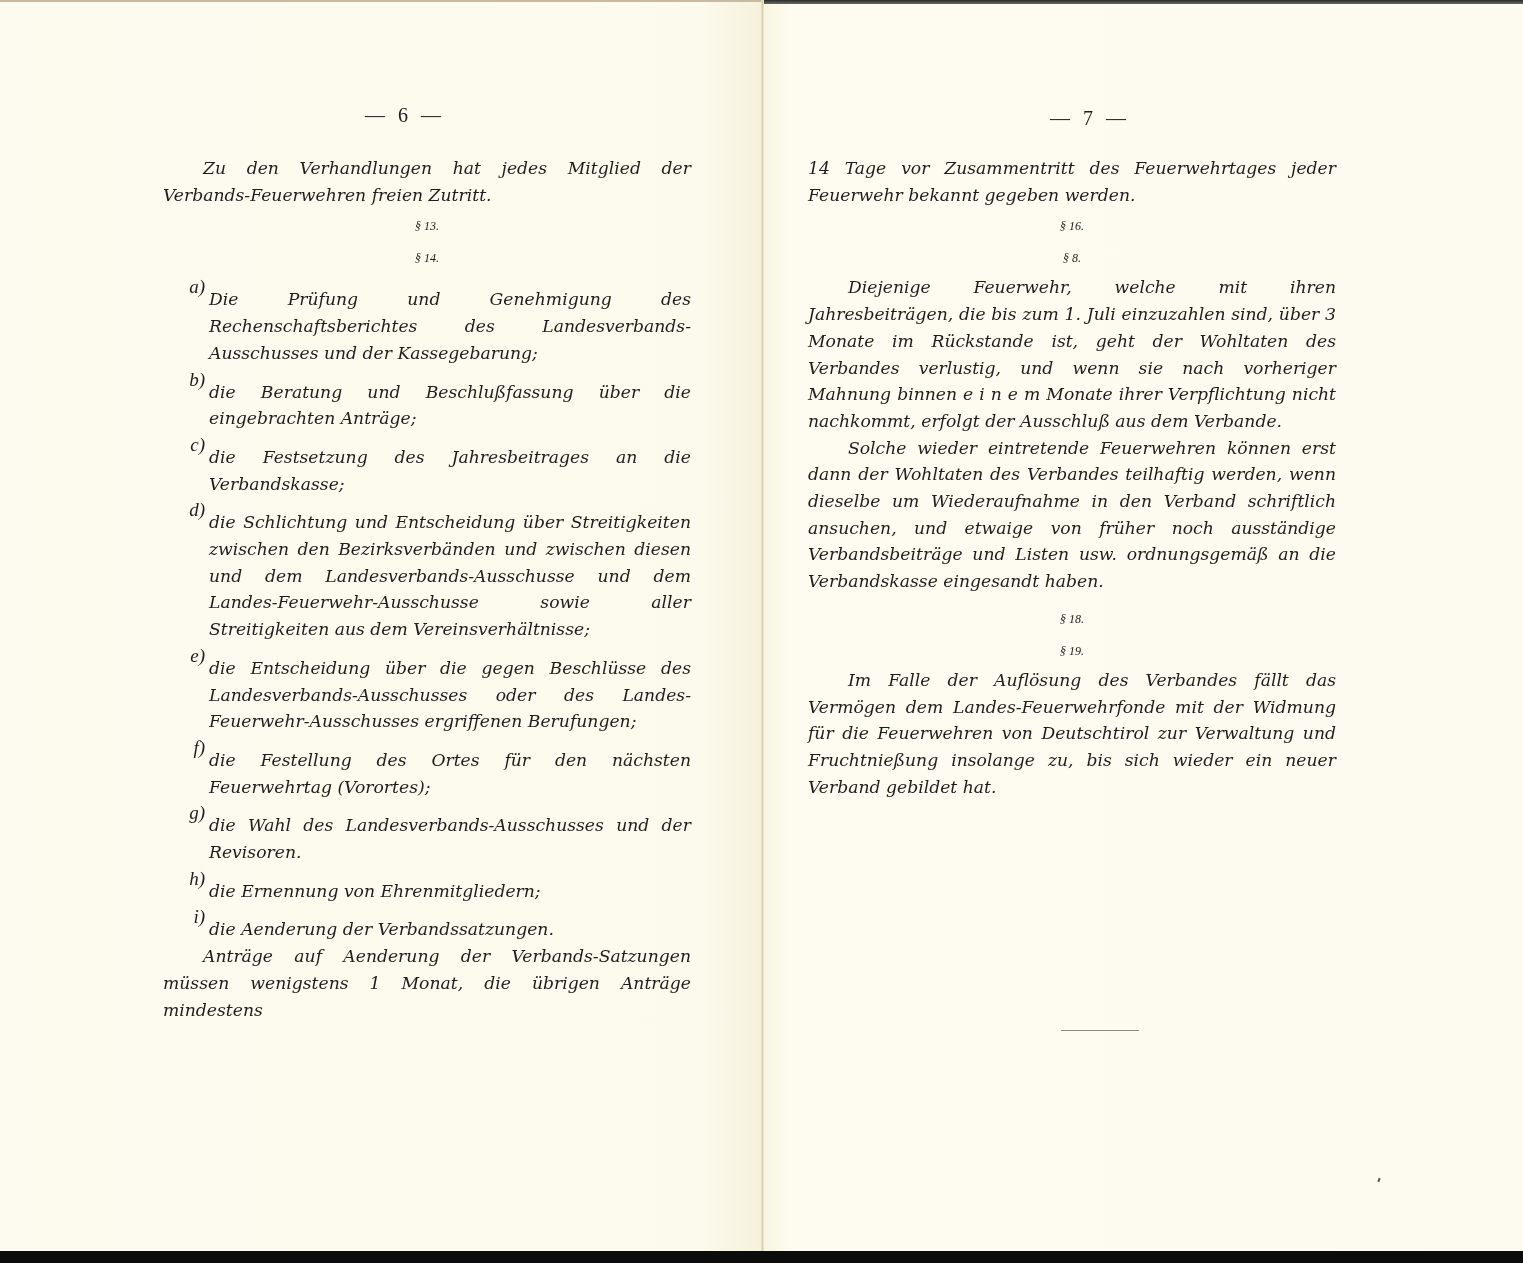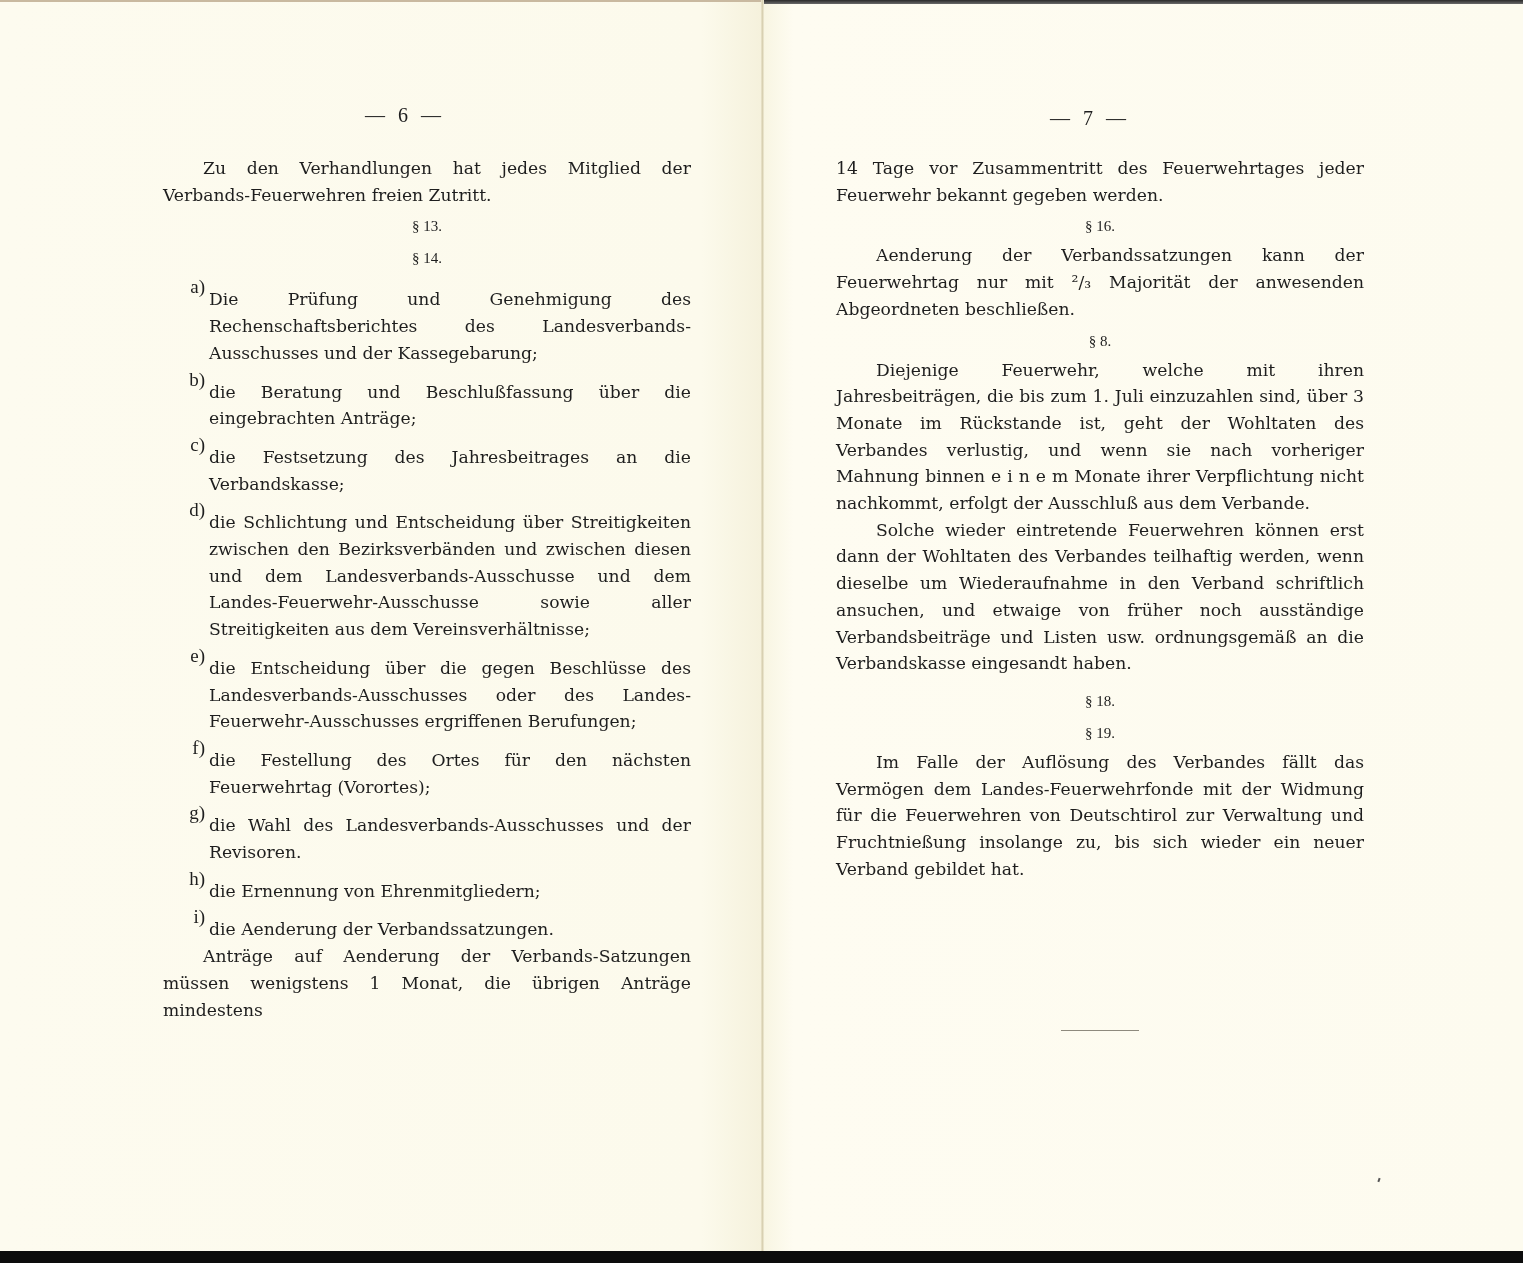--- a/index.html
+++ b/index.html
@@ -20,27 +20,27 @@
   .gutter { position: absolute; top: 0; left: 761px; width: 3px; height: 1251px; background: linear-gradient(to right, #ebe5cc, #d8d0b2, #f1ecd6); }
   .bottom-band { position: absolute; left: 0; bottom: 0; width: 1523px; height: 12px; background: #0c0c0c; }
 
   .folio {
     position: absolute; font-size: 20px; letter-spacing: 4px; white-space: pre;
     font-family: "Liberation Serif", serif;
   }
   .folio-left { top: 104px; left: 365px; }
   .folio-right { top: 107px; left: 1050px; }
 
-  .col { position: absolute; font-family: "DejaVu Serif", serif; font-size: 17.2px; line-height: 26.7px; }
+  .col { position: absolute; font-family: "DejaVu Serif", serif; font-size: 17.2px; line-height: 26.7px; font-style: italic; }
   .col-left { left: 163px; top: 155px; width: 528px; }
-  .col-right { left: 836px; top: 155px; width: 528px; }
+  .col-right { left: 808px; top: 155px; width: 528px; }
 
   .p { text-align: justify; text-align-last: left; margin: 0; hyphens: manual; }
   .indent { text-indent: 40px; }
-  .sect { text-align: center; font-family: "Liberation Serif", serif; font-size: 15px; margin: 4px 0 2px 0; line-height: 28px; }
+  .sect { text-align: center; font-family: "Liberation Serif", serif; font-size: 12px; margin: 4px 0 2px 0; line-height: 28px; }
   .item { display: flex; margin: 0; }
   .item-marker { width: 36px; flex: 0 0 36px; text-align: right; padding-right: 4px; font-family: "Liberation Serif", serif; font-size: 19px; }
   .item-text { flex: 1; text-align: justify; text-align-last: left; margin-top: 12px; }
   .list { margin-left: 6px; }
 
   .end-rule { position: absolute; left: 1061px; top: 1030px; width: 78px; height: 1px; background: #8e8a7e; }
   .speck { position: absolute; left: 1378px; top: 1178px; width: 2px; height: 4px; background: #555; transform: rotate(20deg); }
 </style>
 </head>
 <body>
@@ -98,21 +98,20 @@
   </div>
 
   <p class="p indent">Anträge auf Aenderung der Verbands-Satzungen müssen wenigstens 1 Monat, die übrigen Anträge mindestens</p>
 </div>
 
 <div class="folio folio-right">— 7 —</div>
 <div class="col col-right">
   <p class="p">14 Tage vor Zusammentritt des Feuerwehrtages jeder Feuerwehr bekannt gegeben werden.</p>
 
   <div class="sect">§ 16.</div>
-  <p class="p indent">Aenderung der Verbandssatzungen kann der Feuerwehrtag nur mit ²/₃ Majorität der anwesenden Abgeordneten beschließen.</p>
 
   <div class="sect">§ 8.</div>
   <p class="p indent">Diejenige Feuerwehr, welche mit ihren Jahresbeiträgen, die bis zum 1. Juli einzuzahlen sind, über 3 Monate im Rückstande ist, geht der Wohltaten des Verbandes verlustig, und wenn sie nach vorheriger Mahnung binnen e i n e m Monate ihrer Verpflichtung nicht nachkommt, erfolgt der Ausschluß aus dem Verbande.</p>
   <p class="p indent">Solche wieder eintretende Feuerwehren können erst dann der Wohltaten des Verbandes teilhaftig werden, wenn dieselbe um Wiederaufnahme in den Verband schriftlich ansuchen, und etwaige von früher noch ausständige Verbandsbeiträge und Listen usw. ordnungsgemäß an die Verbandskasse eingesandt haben.</p>
 
   <div class="sect" style="margin-top:10px">§ 18.</div>
 
   <div class="sect" style="">§ 19.</div>
   <p class="p indent">Im Falle der Auflösung des Verbandes fällt das Vermögen dem Landes-Feuerwehrfonde mit der Widmung für die Feuerwehren von Deutschtirol zur Verwaltung und Fruchtnießung insolange zu, bis sich wieder ein neuer Verband gebildet hat.</p>
 </div>

